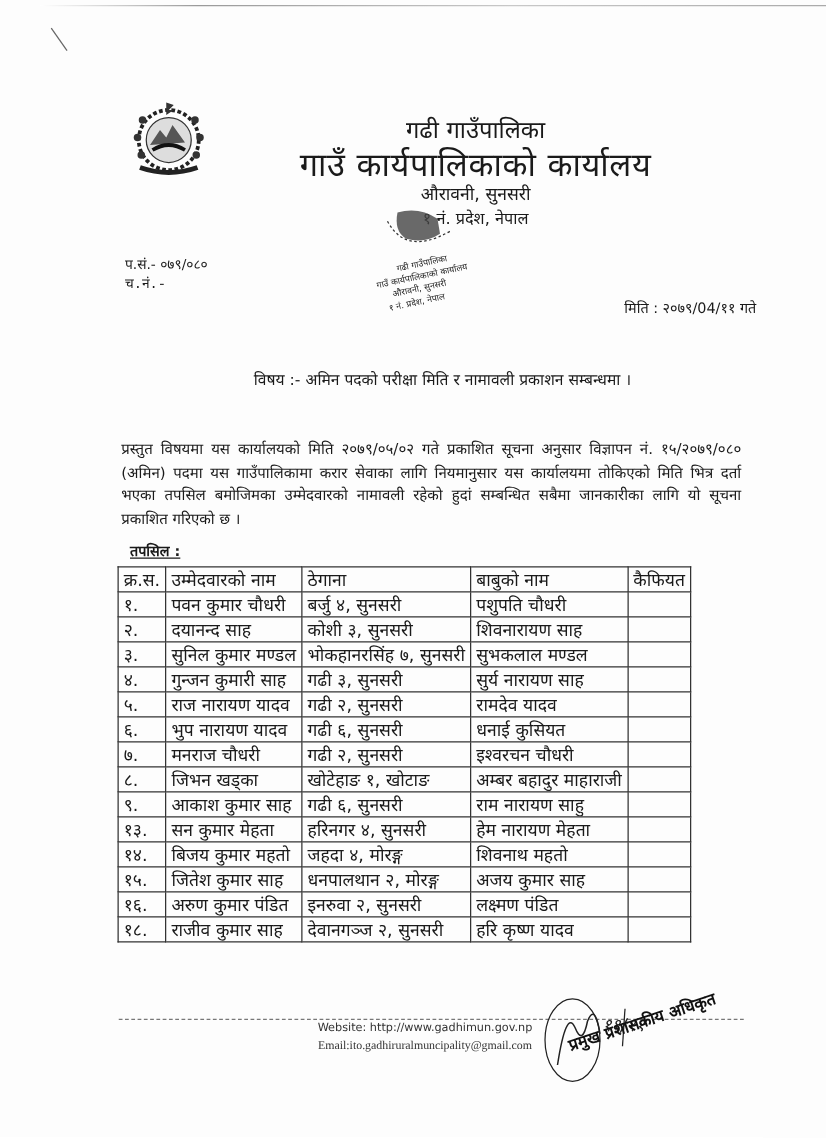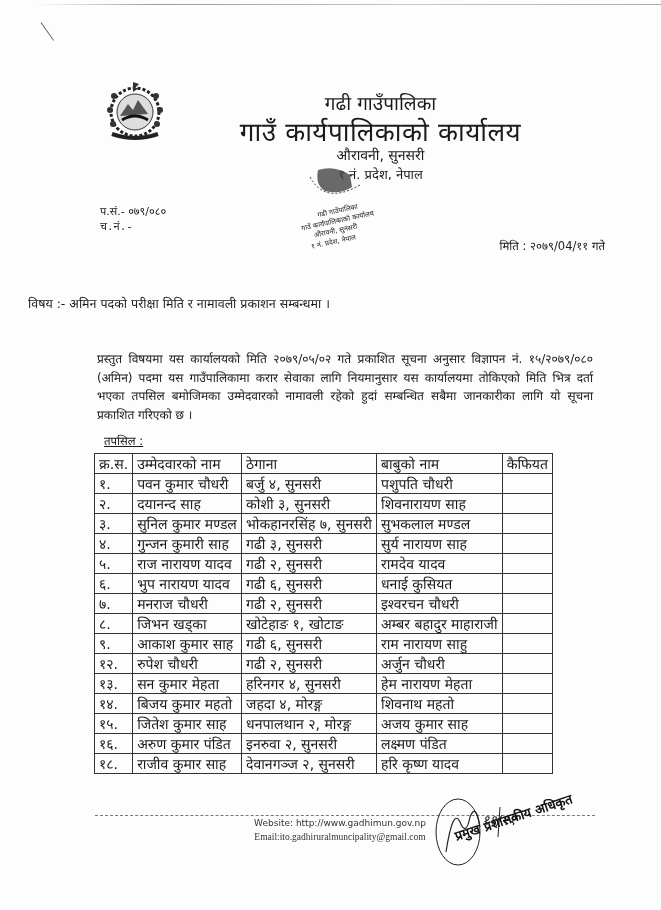--- a/index.html
+++ b/index.html
@@ -16,25 +16,25 @@
   .h1 { top: 90px; font-size: 19px; left: 50px; }
   .h2 { top: 113px; font-size: 26px; left: 50px; letter-spacing: 0.5px; }
   .h3 { top: 145px; font-size: 14px; left: 50px; }
   .h4 { top: 165px; font-size: 13px; left: 50px; }
 
   .ref { position: absolute; left: 100px; font-size: 11px; }
   .ref1 { top: 203px; }
   .ref2 { top: 218px; font-family: Liberation Mono, monospace; }
   .date { position: absolute; right: 56px; top: 238px; font-size: 11.5px; }
 
-  .subject { position: absolute; left: 0; width: 661px; top: 295px; text-align: left; font-size: 12.5px; padding-left: 28px; box-sizing: border-box; }
+  .subject { position: absolute; left: 0; width: 661px; top: 295px; text-align: center; font-size: 12.5px; padding-left: 47px; box-sizing: border-box; }
 
   .body-text { position: absolute; left: 97px; width: 496px; top: 350px; font-size: 12px; line-height: 18.5px; text-align: justify; }
 
-  .tapasil { position: absolute; left: 104px; top: 433px; font-size: 11.5px; text-decoration: underline; }
+  .tapasil { position: absolute; left: 104px; top: 433px; font-size: 11.5px; text-decoration: underline; font-weight: bold; }
 
   table.cands { position: absolute; left: 94px; top: 453px; width: 459px; border-collapse: collapse; font-size: 14px; padding-left: 37px; }
   table.cands td, table.cands th { border: 1px solid #333; height: 16px; padding: 0 4px; text-align: left; font-weight: normal; white-space: nowrap; overflow: hidden; }
   table.cands col.c0 { width: 40px; }
   table.cands col.c1 { width: 129px; }
   table.cands col.c2 { width: 134px; }
   table.cands col.c3 { width: 141px; }
   table.cands col.c4 { width: 59px; }
 
   .divider { position: absolute; left: 95px; top: 815px; width: 500px; border-top: 1px dashed #777; }
@@ -167,27 +167,20 @@
           <td></td>
         </tr>
         <tr>
           <td>९.</td>
           <td>आकाश कुमार साह</td>
           <td>गढी ६, सुनसरी</td>
           <td>राम नारायण साहु</td>
           <td></td>
         </tr>
         <tr>
-          <td>१२.</td>
-          <td>रुपेश चौधरी</td>
-          <td>गढी २, सुनसरी</td>
-          <td>अर्जुन चौधरी</td>
-          <td></td>
-        </tr>
-        <tr>
           <td>१३.</td>
           <td>सन कुमार मेहता</td>
           <td>हरिनगर ४, सुनसरी</td>
           <td>हेम नारायण मेहता</td>
           <td></td>
         </tr>
         <tr>
           <td>१४.</td>
           <td>बिजय कुमार महतो</td>
           <td>जहदा ४, मोरङ्ग</td>

